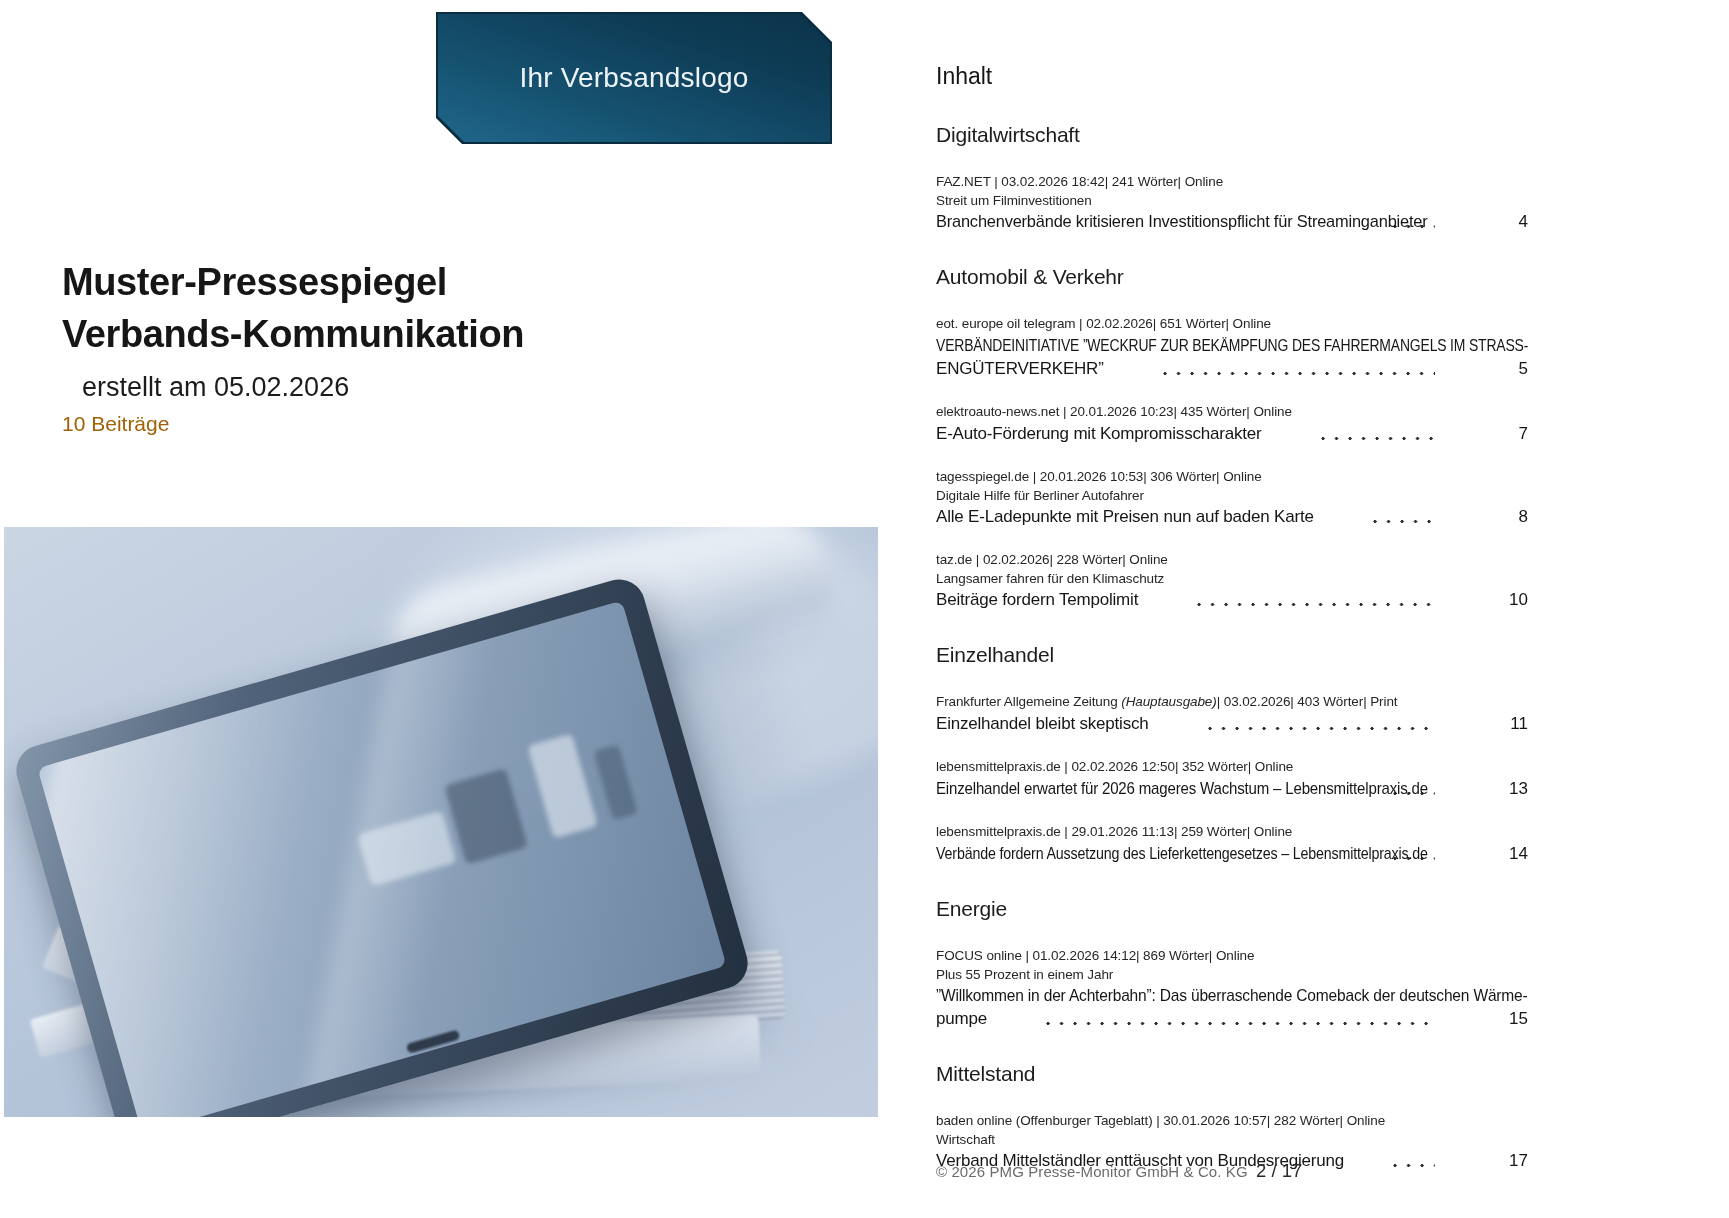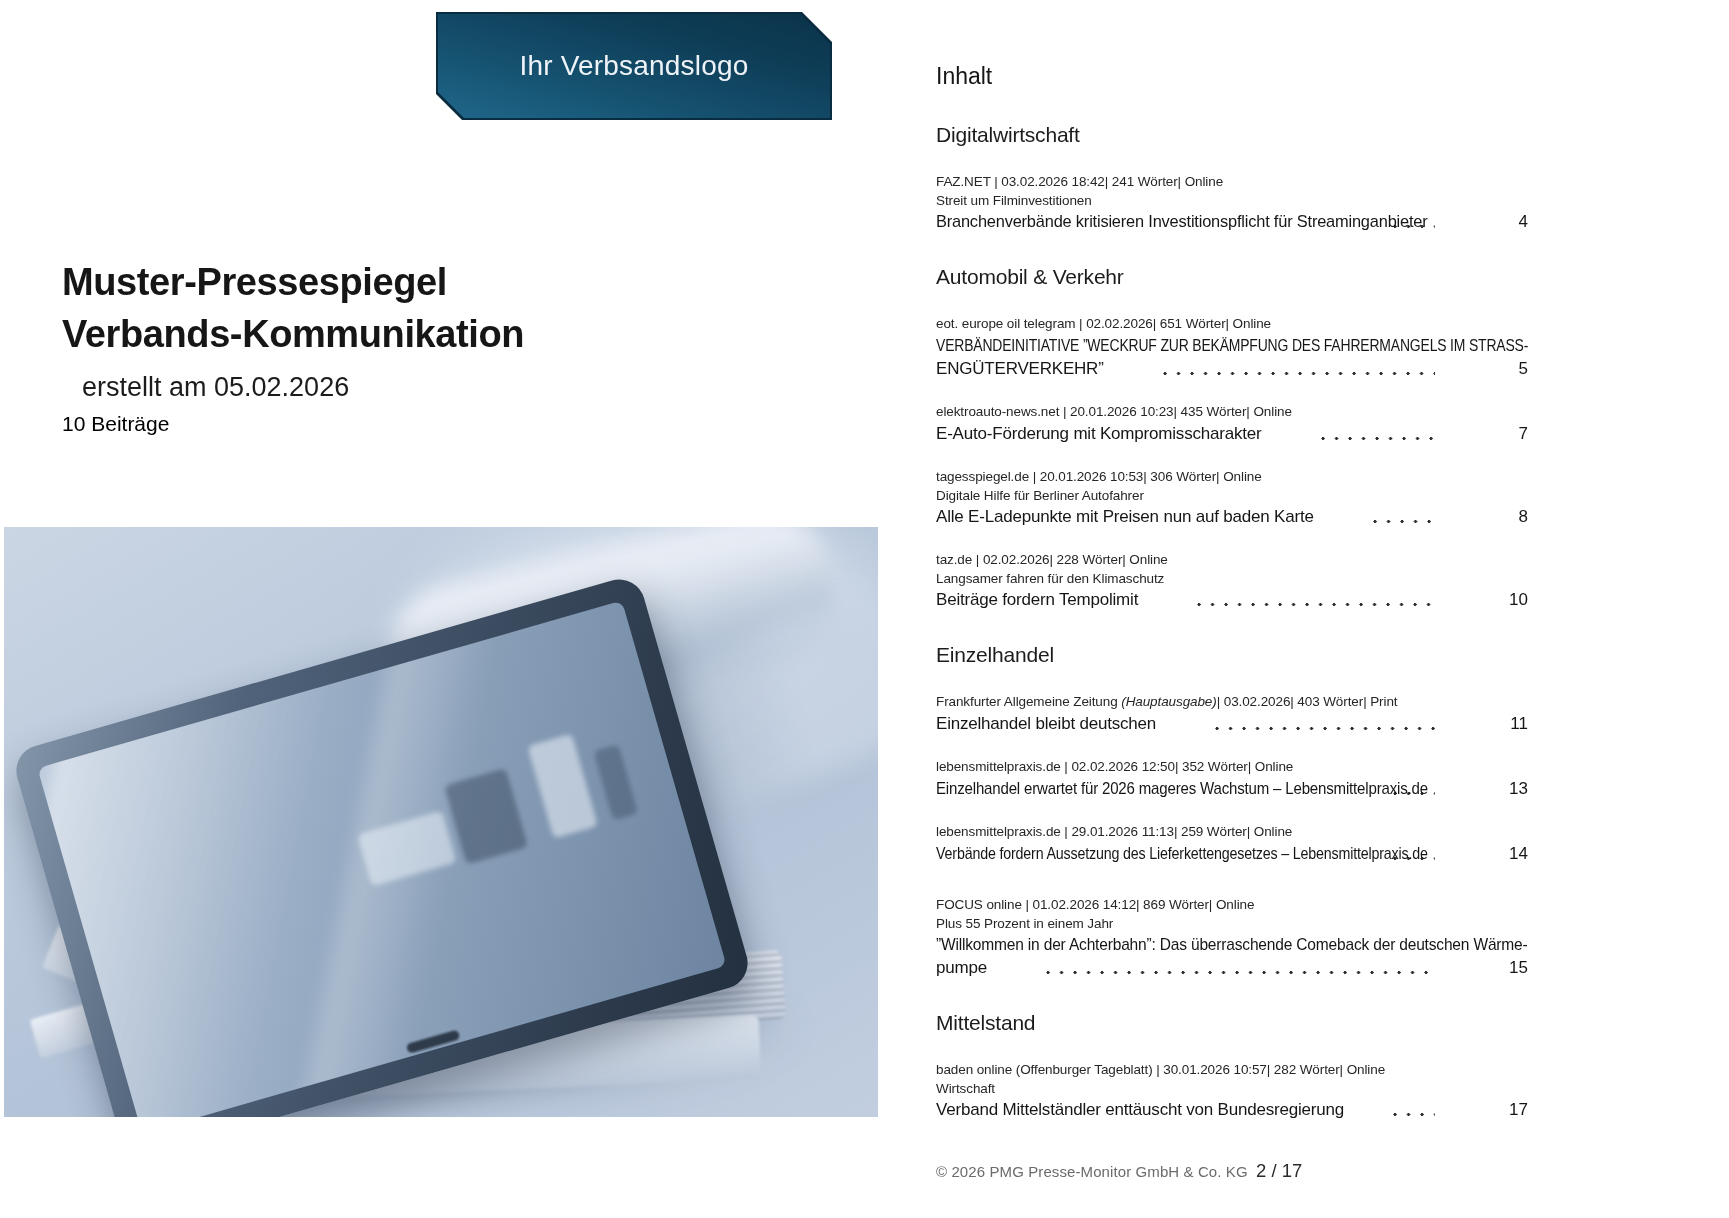--- a/index.html
+++ b/index.html
@@ -2,36 +2,36 @@
 <html lang="de"><head>
 <meta charset="utf-8">
 <style>
   html,body { margin:0; padding:0; background:#ffffff; }
   .page {
     position:relative; width:1729px; height:1218px; background:#ffffff;
     font-family:"Liberation Sans", sans-serif; color:#1c1c1c; overflow:hidden;
   }
 
   
-  .logo-box { position:absolute; left:436px; top:12px; width:396px; height:108px; }
+  .logo-box { position:absolute; left:436px; top:12px; width:396px; height:132px; }
   .logo-border, .logo-fill {
     clip-path: polygon(0 0, calc(100% - 30px) 0, 100% 30px, 100% 100%, 26px 100%, 0 calc(100% - 26px));
   }
   .logo-border { position:absolute; inset:0; background:#0a2c40; }
   .logo-fill {
     position:absolute; inset:2px;
     background:linear-gradient(to top right, #20678a 0%, #15516f 35%, #0e3d57 70%, #0b3349 100%);
     display:flex; align-items:center; justify-content:center;
   }
   .logo-text { color:#eef3f8; font-size:28px; letter-spacing:0.2px; }
 
   
   .doc-title { position:absolute; left:62px; top:256px; font-size:38px; font-weight:bold; line-height:52px; letter-spacing:-0.4px; color:#161616; }
   .doc-created { position:absolute; left:62px; top:372px; font-size:27px; color:#1c1c1c;margin-left:20px; }
-  .doc-count   { position:absolute; left:62px; top:412px; font-size:21px; color:#000000; }
+  .doc-count   { position:absolute; left:62px; top:412px; font-size:21px; color:#a16207; }
 
   
   .photo { position:absolute; left:4px; top:527px; width:874px; height:590px; overflow:hidden;
            background:linear-gradient(150deg,#cbd6e4 0%,#bac9dc 35%,#b2c2d7 60%,#c2cee0 100%); }
   .photo * { position:absolute; }
   .ph-sheet-top { right:-90px; top:-50px; width:600px; height:320px; border-radius:50%;
            background:radial-gradient(closest-side,#dde5f0 40%, rgba(221,229,240,0)); filter:blur(18px); }
   .ph-roll1 { right:40px; top:20px; width:450px; height:150px; border-radius:70px;
            transform:rotate(-13deg); background:linear-gradient(#e7ecf4 20%,#9db0c7); filter:blur(10px); }
   .ph-roll2 { right:-40px; top:120px; width:400px; height:160px; border-radius:70px;
@@ -185,21 +185,21 @@
               <span class="leader"></span>
               <span class="page-num">10</span>
             </div>
           </div>
         </div>
         <div class="toc-section">
           <div class="section-title">Einzelhandel</div>
           <div class="entry">
             <div class="meta"><span>Frankfurter Allgemeine Zeitung </span><span class="it">(Hauptausgabe)</span><span>| 03.02.2026| 403 Wörter| Print</span></div>
             <div class="title-row">
-              <span class="t">Einzelhandel bleibt deutschen</span>
+              <span class="t">Einzelhandel bleibt skeptisch</span>
               <span class="leader"></span>
               <span class="page-num">11</span>
             </div>
           </div>
           <div class="entry">
             <div class="meta"><span>lebensmittelpraxis.de | 02.02.2026 12:50| 352 Wörter| Online</span></div>
             <div class="title-row">
               <span class="t" style="transform: scaleX(0.884892);">Einzelhandel erwartet für 2026 mageres Wachstum – Lebensmittelpraxis.de</span>
               <span class="leader"></span>
               <span class="page-num">13</span>
@@ -208,20 +208,21 @@
           <div class="entry">
             <div class="meta"><span>lebensmittelpraxis.de | 29.01.2026 11:13| 259 Wörter| Online</span></div>
             <div class="title-row">
               <span class="t" style="transform: scaleX(0.83816);">Verbände fordern Aussetzung des Lieferkettengesetzes – Lebensmittelpraxis.de</span>
               <span class="leader"></span>
               <span class="page-num">14</span>
             </div>
           </div>
         </div>
         <div class="toc-section">
+          <div class="section-title">Energie</div>
           <div class="entry">
             <div class="meta"><span>FOCUS online | 01.02.2026 14:12| 869 Wörter| Online</span></div>
             <div class="kicker">Plus 55 Prozent in einem Jahr</div>
             <div class="title-full" style="transform: scaleX(0.91358);">”Willkommen in der Achterbahn”: Das überraschende Comeback der deutschen Wärme-</div>
             <div class="title-row">
               <span class="t">pumpe</span>
               <span class="leader"></span>
               <span class="page-num">15</span>
             </div>
           </div>

